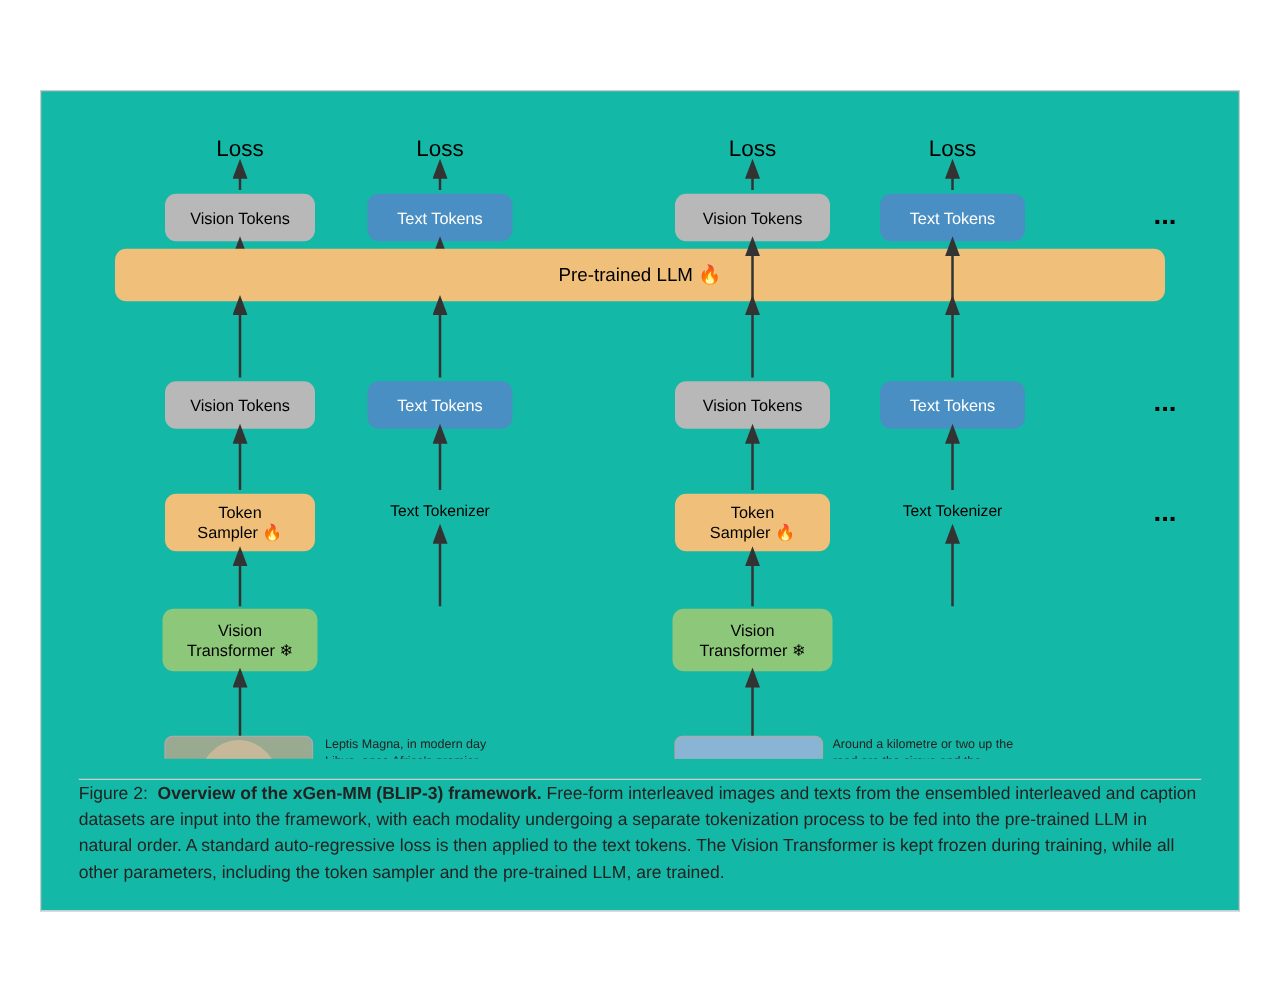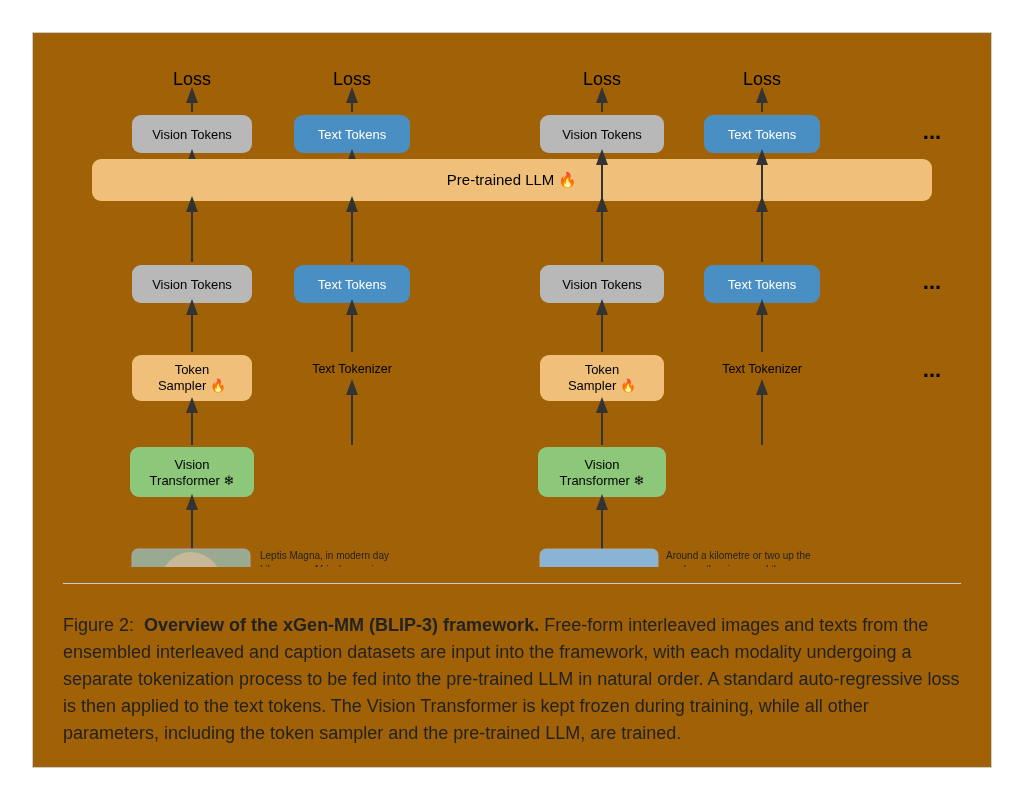--- a/index.html
+++ b/index.html
@@ -7,42 +7,42 @@
       background: #fff;
       font-family: 'Times New Roman', Times, serif;
       width: 1024px;
       height: 800px;
       overflow: hidden;
       display: flex;
       align-items: center;
       justify-content: center;
     }
     .figure-container {
-      background: #a16207;
+      background: #14b8a6;
       border: 1px solid #ccc;
       padding: 24px 30px 20px 30px;
       width: 960px;
       max-height: 780px;
     }
     .diagram-area {
       display: flex;
       flex-direction: column;
       align-items: center;
       margin-bottom: 16px;
     }
 
     
     .caption {
-      font-size: 18px;
+      font-size: 14px;
       font-family: Arial, sans-serif;
       color: #222;
       line-height: 1.5;
       margin-top: 8px;
       border-top: 1px solid #ccc;
-      padding-top: 28px;
+      padding-top: 0;
     }
     .caption strong {
       font-weight: bold;
     }
   </style>
 </head>
 <body>
 
 <div class="figure-container">
   <div class="diagram-area">

